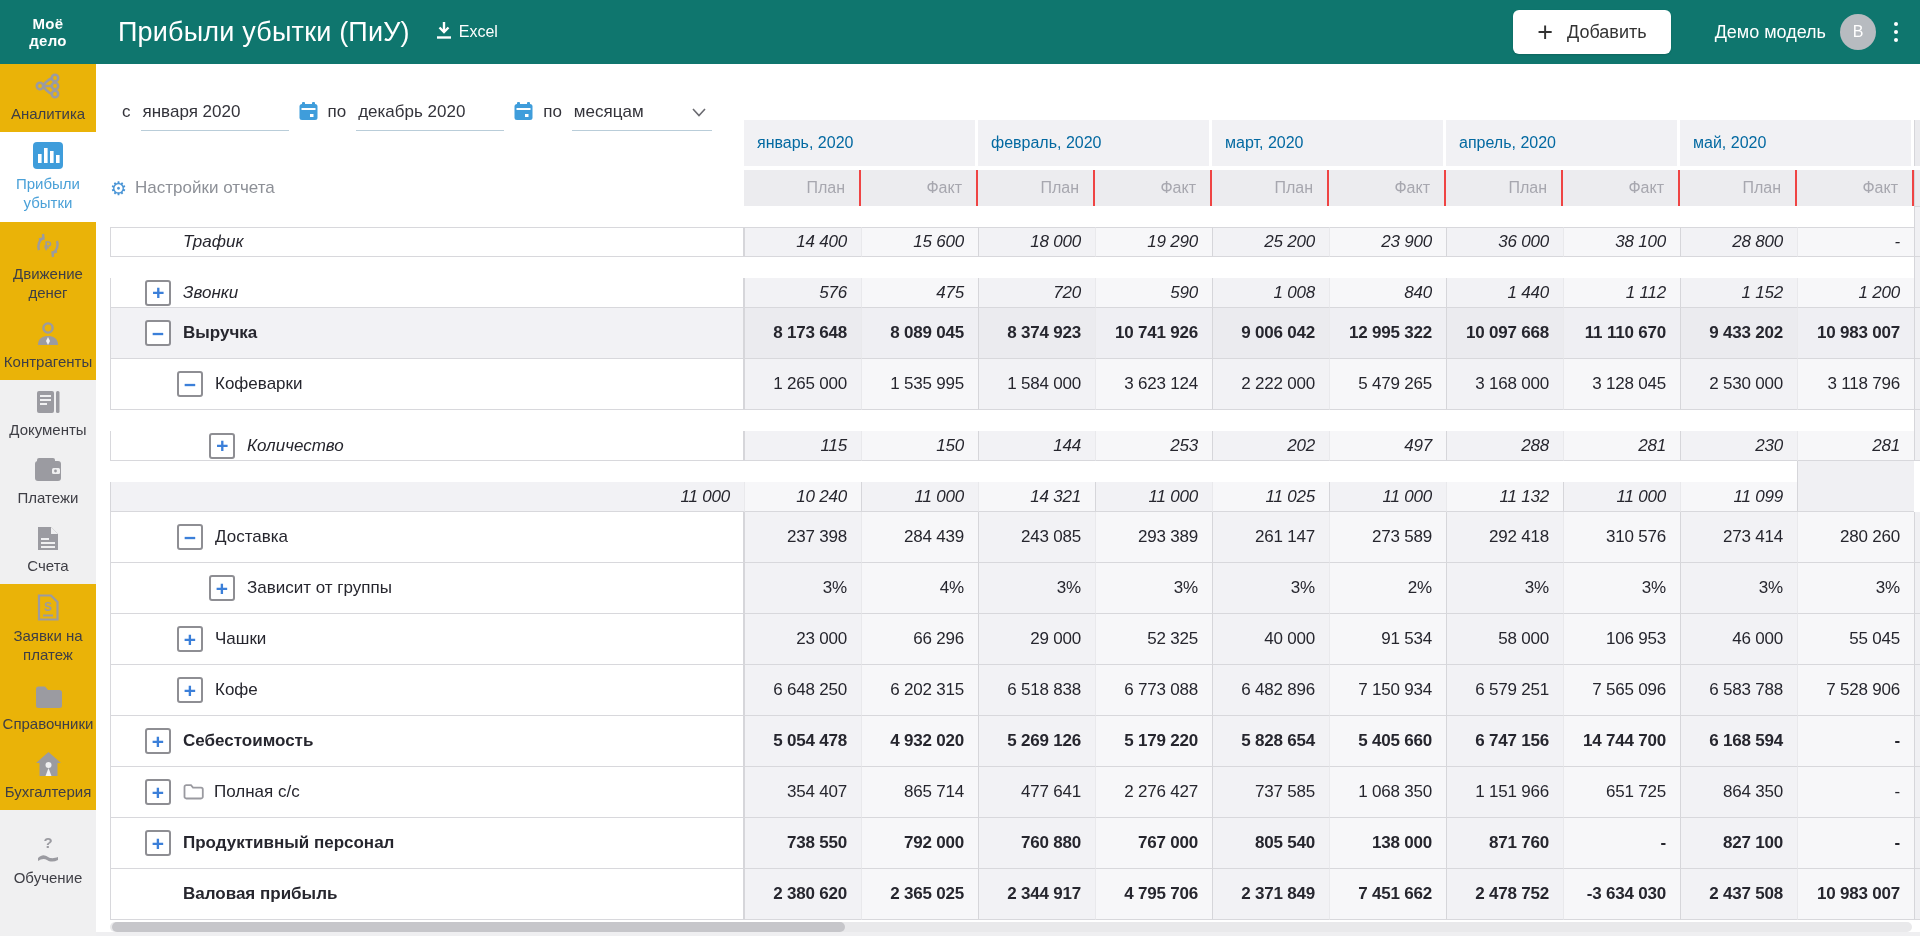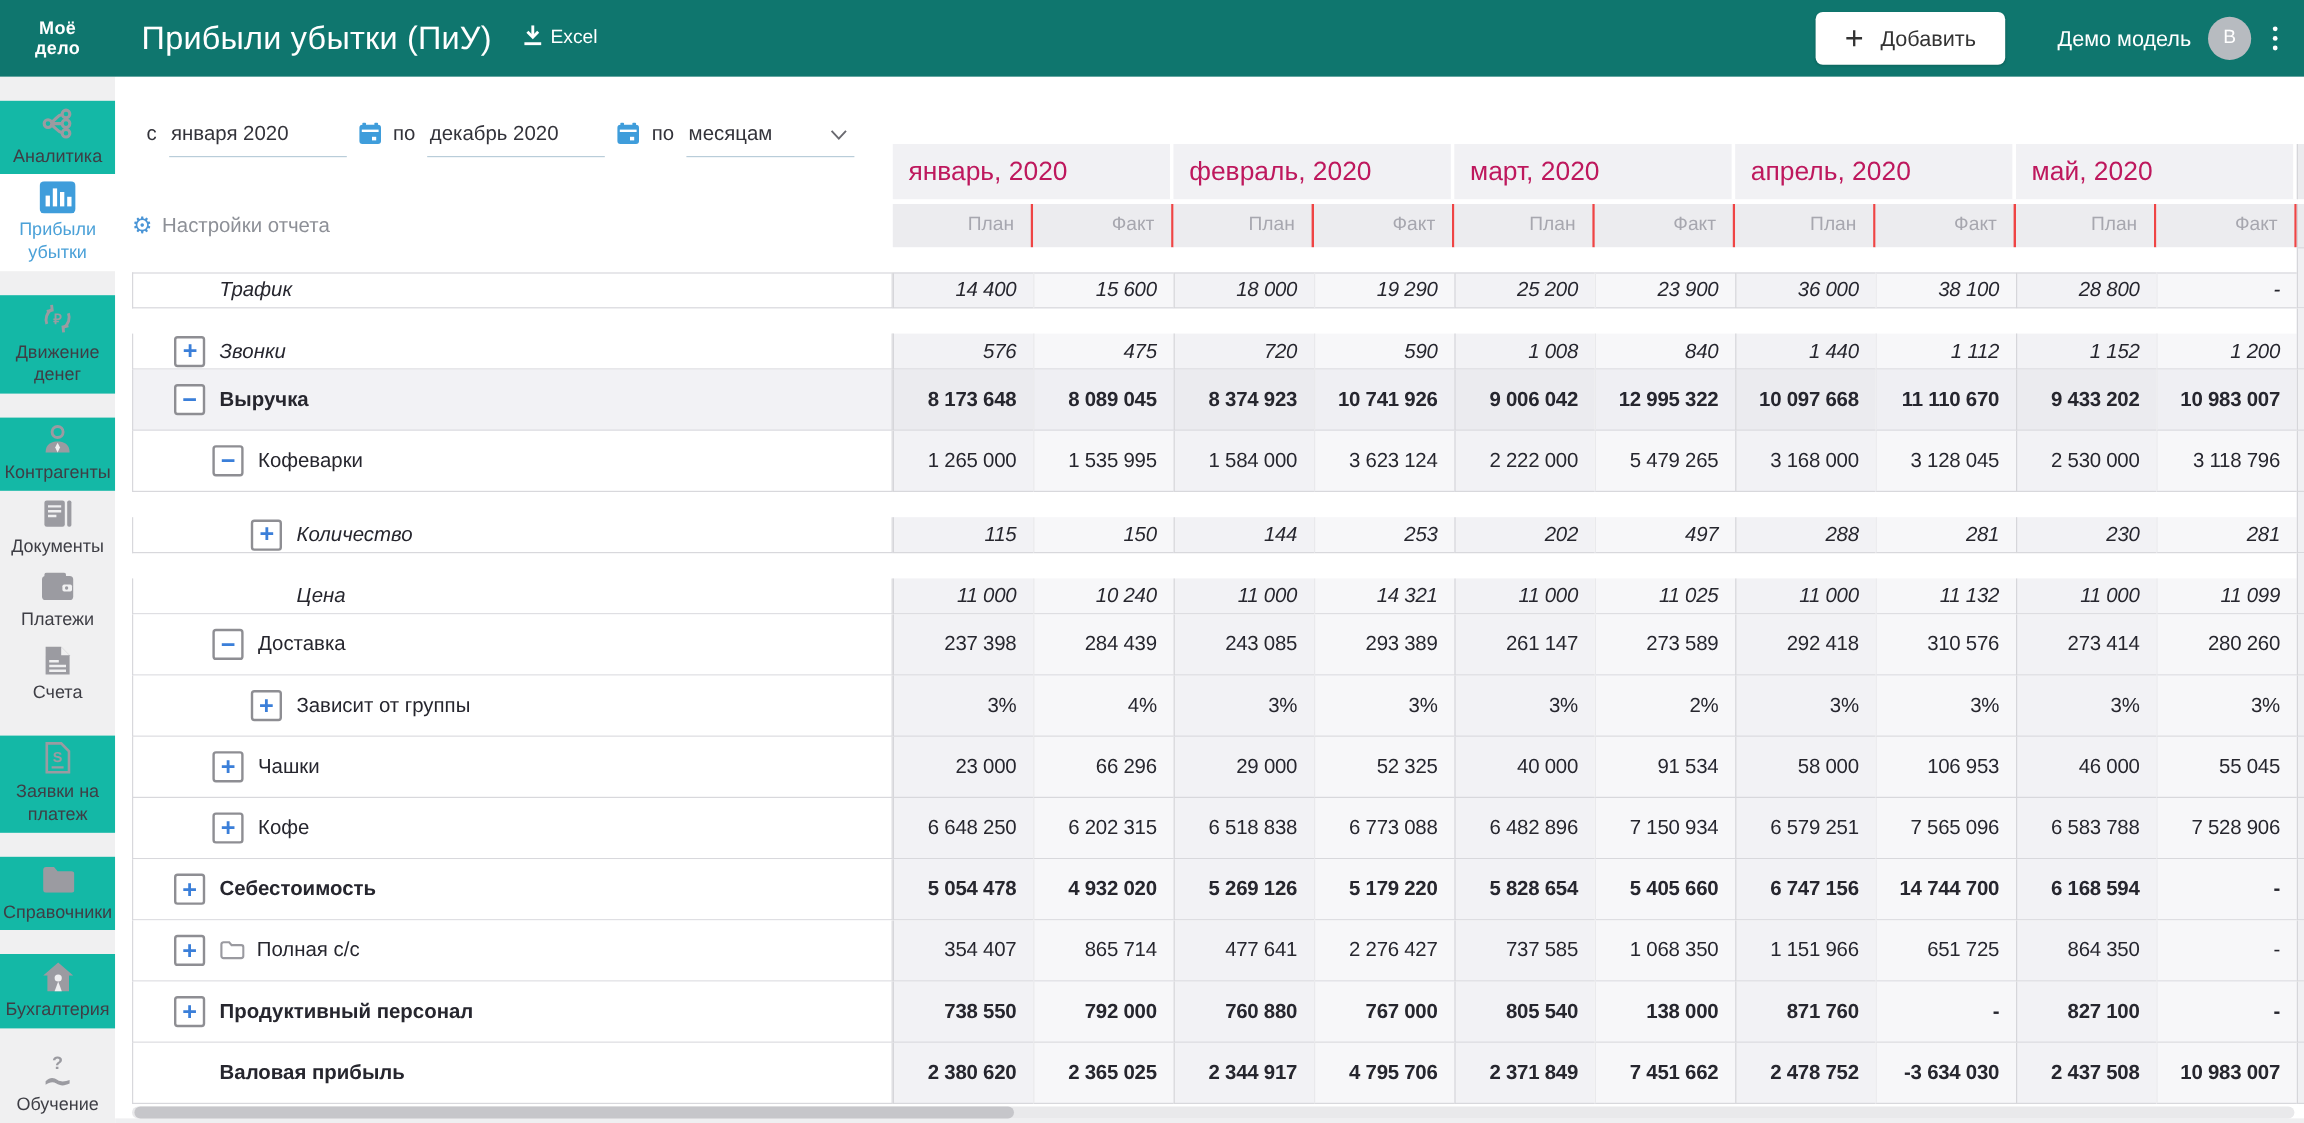--- a/index.html
+++ b/index.html
@@ -22,41 +22,41 @@
             display:flex; align-items:center; justify-content:center; margin-left:14px; }
   .dots { margin-left:18px; margin-right:22px; display:flex; flex-direction:column; gap:4px; cursor:pointer; }
   .dots span { width:4px; height:4px; border-radius:50%; background:#fff; }
 
   
   .body { flex:1; display:flex; min-height:0; }
   .sidebar { width:96px; flex:0 0 96px; background:#f0f0f1; display:flex; flex-direction:column; }
   .side-item { display:flex; flex-direction:column; align-items:center; justify-content:center;
                height:68px; font-size:15px; line-height:19px; color:#3e3e45; text-align:center; cursor:pointer; }
   .side-item.two { height:90px; }
-  .side-item.dark { background:#14b8a6;margin-top:20px; }
+  .side-item.dark { background:#eab308; }
   .side-item.active { background:#fff; color:#4ba1d8; }
   .side-item .sicon { margin-bottom:5px; height:26px; display:flex; align-items:center; justify-content:center; }
   .side-item.gap { margin-top:18px; }
 
   .main { flex:1; position:relative; background:#fff; }
   .below-table { position:absolute; left:0; right:0; top:868px; bottom:0; background:#efeff1; }
 
   
   .filters { position:absolute; left:26px; top:36px; display:flex; align-items:flex-start; gap:10px;
              font-size:17px; color:#33333a; z-index:3; background:#fff; padding-right:8px; }
   .f-label { padding-top:2px; }
   .f-value { border-bottom:1px solid #b9cdd9; padding:2px 6px 8px 2px; min-width:148px; cursor:pointer; display:flex; justify-content:space-between; align-items:center; }
   .f-value.small { min-width:140px; }
   .cal { width:19px; height:19px; margin-top:2px; cursor:pointer; }
 
   
   .band { position:absolute; left:14px; display:grid; grid-template-columns:634px repeat(10,117px) 6px; }
   .months-band { top:56px; height:46px; }
-  .month-cell { grid-column:span 2; background:#f1f1f4; border-right:3px solid #fff; color:#be185d;
-                font-size:22px; display:flex; align-items:center; padding-left:13px; }
+  .month-cell { grid-column:span 2; background:#f1f1f4; border-right:3px solid #fff; color:#0369a1;
+                font-size:16px; display:flex; align-items:center; padding-left:13px; }
   .pf-band { top:106px; height:36px; }
   .pf-cell { background:#ececef; border-right:2px solid #ef4444; color:#a7a7af; font-size:16px;
              display:flex; align-items:center; justify-content:flex-end; padding-right:14px; }
   .settings { display:flex; align-items:center; gap:8px; color:#8d9097; font-size:17px; cursor:pointer; }
   .gear { color:#4a95d6; font-size:19px; line-height:19px; }
   .sliver { background:#ebebee; border-left:1px solid #d6d6da; }
 
   .rows-band { top:142px; }
   .trow { display:grid; grid-template-columns:634px repeat(10,117px) 6px; height:51px; }
   .lbl-cell { background:#fff; border-left:1px solid #d8d8dc; border-right:1px solid #d6d6da;
@@ -399,23 +399,20 @@
             <div class="val-cell fact">253</div>
             <div class="val-cell plan mstart">202</div>
             <div class="val-cell fact">497</div>
             <div class="val-cell plan mstart">288</div>
             <div class="val-cell fact">281</div>
             <div class="val-cell plan mstart">230</div>
             <div class="val-cell fact">281</div>
             <div class="row-sliver"></div>
           </div>
           <div class="trow italic">
-            <div class="lbl-cell" style="padding-left: 136px;">
-              <span>Цена</span>
-            </div>
             <div class="val-cell plan mstart">11 000</div>
             <div class="val-cell fact">10 240</div>
             <div class="val-cell plan mstart">11 000</div>
             <div class="val-cell fact">14 321</div>
             <div class="val-cell plan mstart">11 000</div>
             <div class="val-cell fact">11 025</div>
             <div class="val-cell plan mstart">11 000</div>
             <div class="val-cell fact">11 132</div>
             <div class="val-cell plan mstart">11 000</div>
             <div class="val-cell fact">11 099</div>

